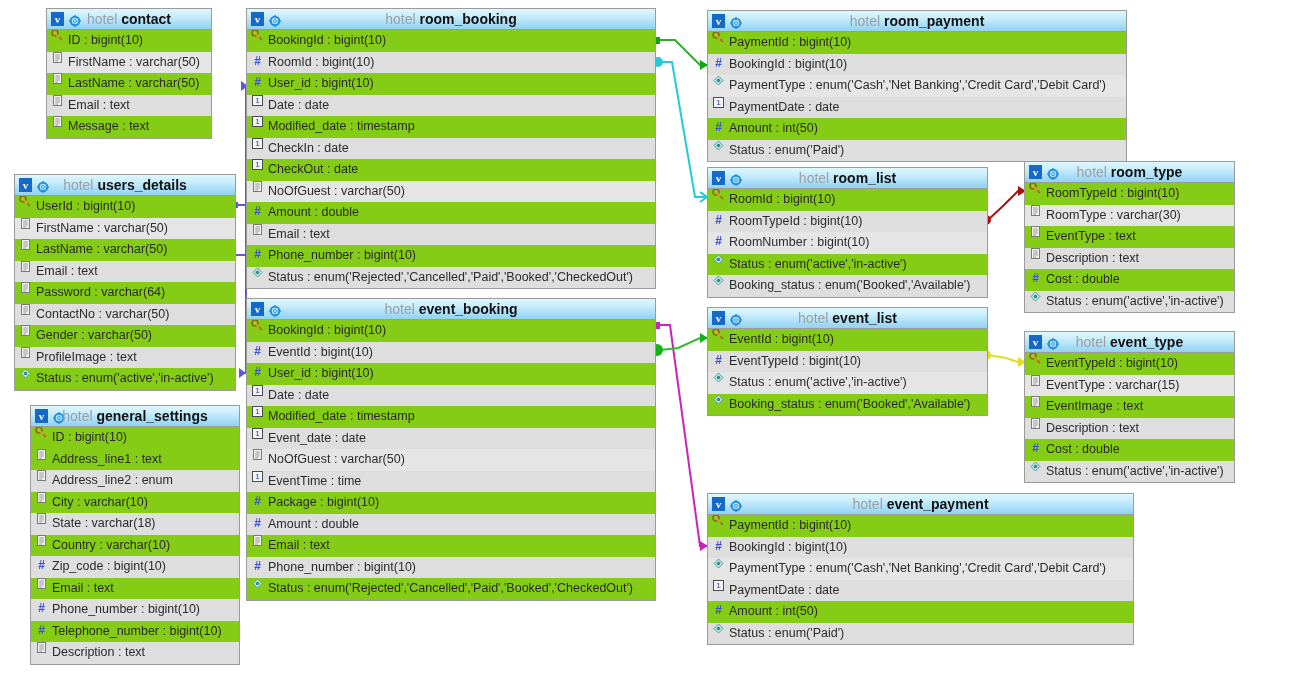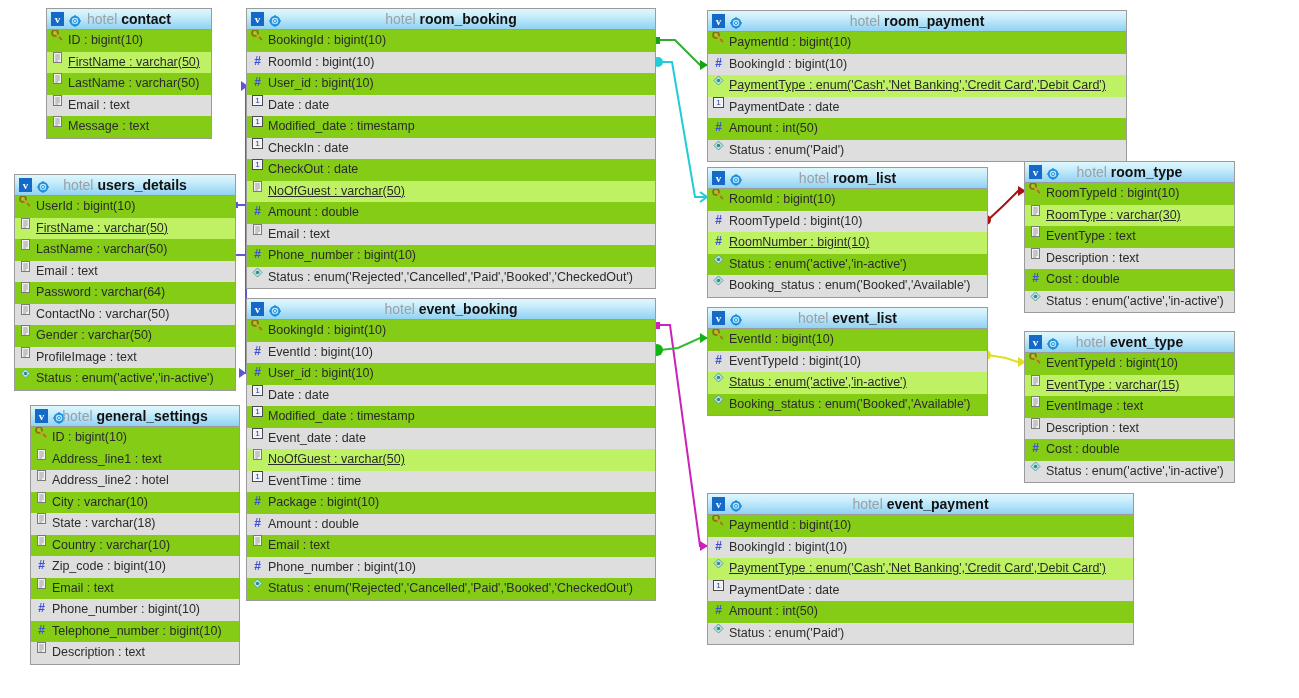--- a/index.html
+++ b/index.html
@@ -76,21 +76,21 @@
   .row {
     height: 21.5px;
     line-height: 21.5px;
     white-space: nowrap;
     font-size: 12.5px;
     color: #2b2b2b;
     padding-left: 4px;
     overflow: hidden;
   }
   .row.alt { background: #dedede; }
-  .row.pink { background: #bef264; text-decoration: underline; }
+  .row.pink { background: #e5e5e5; }
   .row.white { background: #84cc16; }
 
   .ic {
     display: inline-block;
     width: 13px;
     height: 21px;
     vertical-align: middle;
     margin-right: 4px;
     position: relative;
     top: -1px;
@@ -311,21 +311,21 @@
               <line x1="4.2" y1="6" x2="8.8" y2="6" stroke="#8d8d8d" stroke-width="0.9"></line>
               <line x1="4.2" y1="8" x2="8.8" y2="8" stroke="#8d8d8d" stroke-width="0.9"></line>
               <line x1="4.2" y1="10" x2="7.2" y2="10" stroke="#8d8d8d" stroke-width="0.9"></line>
             </svg></span><span class="fname">Address_line1 : text</span></div>
         <div class="row alt"><span class="ic"><svg width="13" height="13" viewBox="0 0 13 13">
               <rect x="2.5" y="1.5" width="8" height="10" fill="#f2f2f2" stroke="#7a7a7a" stroke-width="1"></rect>
               <line x1="4.2" y1="4" x2="8.8" y2="4" stroke="#8d8d8d" stroke-width="0.9"></line>
               <line x1="4.2" y1="6" x2="8.8" y2="6" stroke="#8d8d8d" stroke-width="0.9"></line>
               <line x1="4.2" y1="8" x2="8.8" y2="8" stroke="#8d8d8d" stroke-width="0.9"></line>
               <line x1="4.2" y1="10" x2="7.2" y2="10" stroke="#8d8d8d" stroke-width="0.9"></line>
-            </svg></span><span class="fname">Address_line2 : hotel</span></div>
+            </svg></span><span class="fname">Address_line2 : enum</span></div>
         <div class="row white"><span class="ic"><svg width="13" height="13" viewBox="0 0 13 13">
               <rect x="2.5" y="1.5" width="8" height="10" fill="#f2f2f2" stroke="#7a7a7a" stroke-width="1"></rect>
               <line x1="4.2" y1="4" x2="8.8" y2="4" stroke="#8d8d8d" stroke-width="0.9"></line>
               <line x1="4.2" y1="6" x2="8.8" y2="6" stroke="#8d8d8d" stroke-width="0.9"></line>
               <line x1="4.2" y1="8" x2="8.8" y2="8" stroke="#8d8d8d" stroke-width="0.9"></line>
               <line x1="4.2" y1="10" x2="7.2" y2="10" stroke="#8d8d8d" stroke-width="0.9"></line>
             </svg></span><span class="fname">City : varchar(10)</span></div>
         <div class="row alt"><span class="ic"><svg width="13" height="13" viewBox="0 0 13 13">
               <rect x="2.5" y="1.5" width="8" height="10" fill="#f2f2f2" stroke="#7a7a7a" stroke-width="1"></rect>
               <line x1="4.2" y1="4" x2="8.8" y2="4" stroke="#8d8d8d" stroke-width="0.9"></line>

